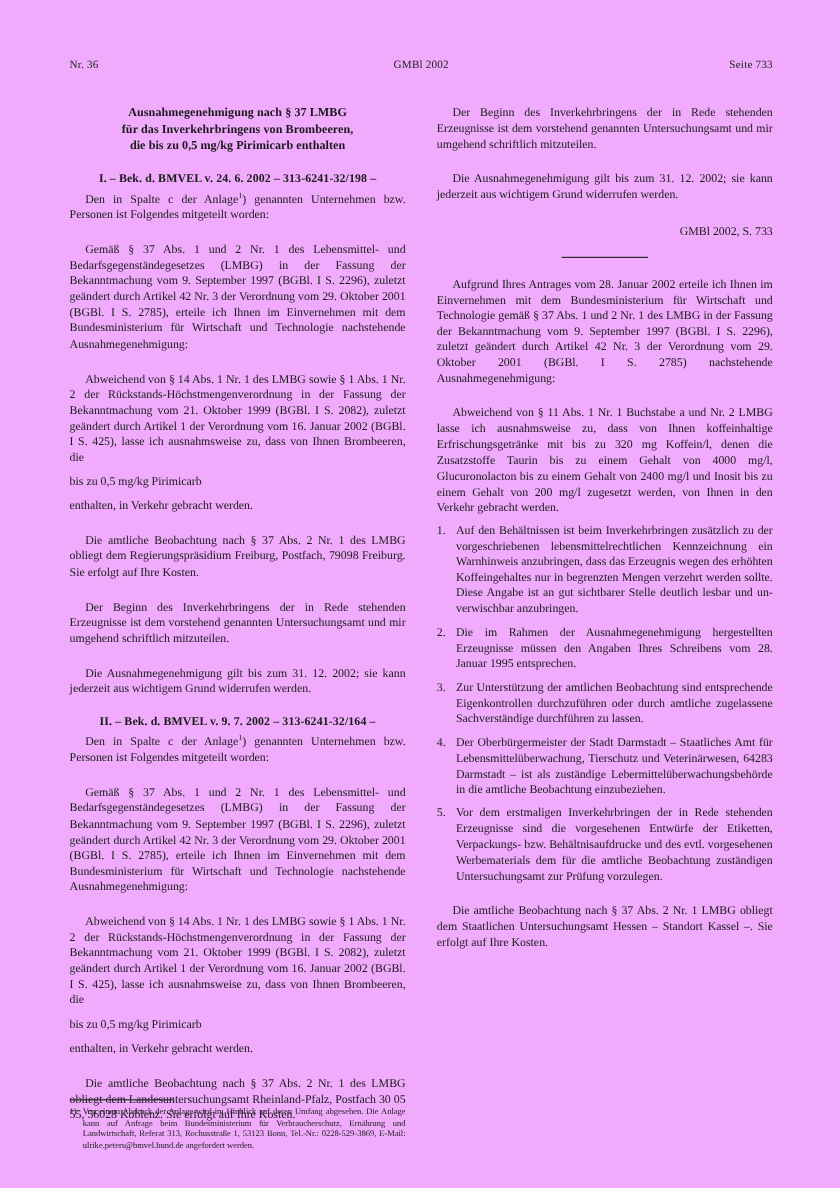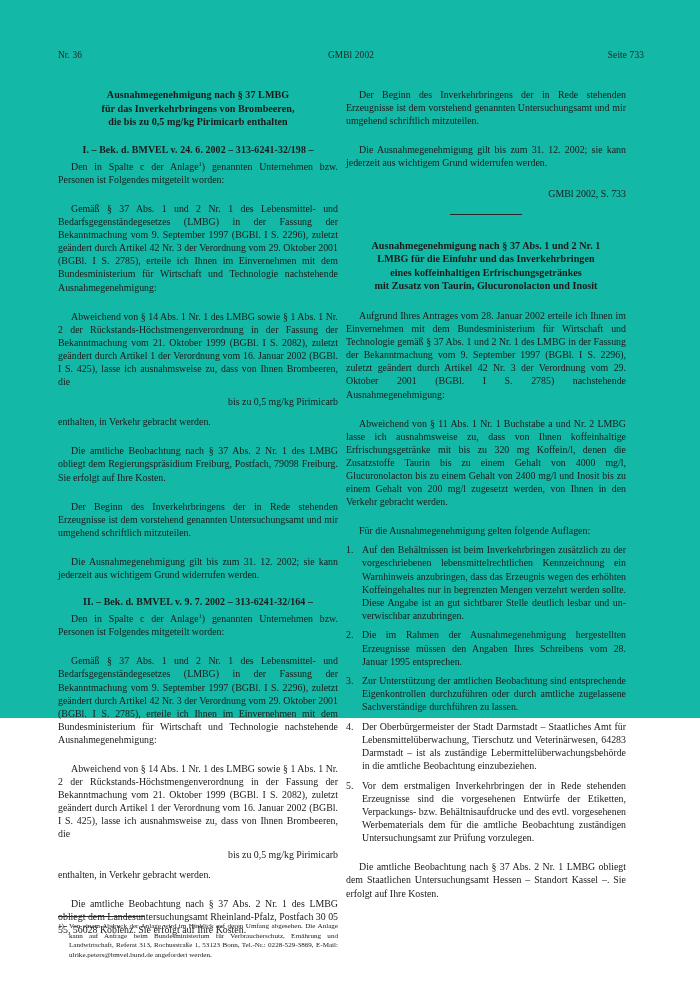--- a/index.html
+++ b/index.html
@@ -12,22 +12,22 @@
     height: 990px;
     font-family: "Liberation Serif", "DejaVu Serif", serif;
     color: #1a1a1a;
     position: relative;
     overflow: hidden;
   }
   .page {
     position: absolute;
     left: 0; top: 0;
     width: 700px;
-    height: 718px;
-    background: #14b8a6;
+    height: 990px;
+    background: #f0abfc;
   }
 
   
   .running-head {
     position: absolute;
     left: 58px;
     top: 50px;
     width: 586px;
     display: flex;
     justify-content: space-between;
@@ -44,21 +44,21 @@
   .rh-left, .rh-right { position: relative; z-index: 2; }
 
   
   .columns {
     position: absolute;
     left: 58px;
     top: 80px;
     width: 586px;
     height: 880px;
     display: flex;
-    gap: 8px;
+    gap: 26px;
   }
   .col {
     width: 280px;
     position: relative;
   }
 
   
   p {
     margin: 0;
     font-size: 9.9px;
@@ -87,21 +87,21 @@
     font-weight: bold;
     font-size: 9.9px;
     line-height: 13px;
     margin-top: 14px;
     margin-bottom: 4px;
     letter-spacing: .05px;
   }
   .bek-line.roman { letter-spacing: .1px; }
 
   .centered-value {
-    text-align: right;
+    text-align: left;
     font-size: 9.9px;
     line-height: 13.1px;
     margin-top: 7px;
     margin-bottom: 7px;
     text-indent: 0;
   }
 
   .signature {
     text-align: right;
     font-size: 9.9px;
@@ -243,34 +243,27 @@
     <div class="col">
 
       <p class="indent" style="margin-top:8px">Der Beginn des Inverkehrbringens der in Rede stehenden Erzeugnisse ist dem vorstehend genannten Untersuchungs­amt und mir umgehend schriftlich mitzuteilen.</p>
 
       <p class="indent gap">Die Ausnahmegenehmigung gilt bis zum 31. 12. 2002; sie kann jederzeit aus wichtigem Grund widerrufen werden.</p>
 
       <p class="signature">GMBl 2002, S. 733</p>
 
       <div class="sep-rule"></div>
 
-      <div class="title-block" style="margin-top:24px">
-        <div>Ausnahmegenehmigung nach § 37 Abs. 1 und 2 Nr. 1</div>
-        <div>LMBG für die Einfuhr und das Inverkehrbringen</div>
-        <div>eines koffeinhaltigen Erfrischungsgetränkes</div>
-        <div>mit Zusatz von Taurin, Glucuronolacton und Inosit</div>
-      </div>
 
 
 
       <p class="indent gap">Aufgrund Ihres Antrages vom 28. Januar 2002 erteile ich Ihnen im Einvernehmen mit dem Bundesministerium für Wirtschaft und Technologie gemäß § 37 Abs. 1 und 2 Nr. 1 des LMBG in der Fassung der Bekanntmachung vom 9. September 1997 (BGBl. I S. 2296), zuletzt geändert durch Artikel 42 Nr. 3 der Verordnung vom 29. Oktober 2001 (BGBl. I S. 2785) nachstehende Ausnahmegenehmigung:</p>
 
       <p class="indent gap">Abweichend von § 11 Abs. 1 Nr. 1 Buchstabe a und Nr. 2 LMBG lasse ich ausnahmsweise zu, dass von Ihnen koffein­haltige Erfrischungsgetränke mit bis zu 320 mg Koffein/l, denen die Zusatzstoffe Taurin bis zu einem Gehalt von 4000 mg/l, Glucuronolacton bis zu einem Gehalt von 2400 mg/l und Inosit bis zu einem Gehalt von 200 mg/l zugesetzt wer­den, von Ihnen in den Verkehr gebracht werden.</p>
 
-      <p class="indent gap">Für die Ausnahmegenehmigung gelten folgende Auflagen:</p>
 
       <ol class="auflagen">
         <li>Auf den Behältnissen ist beim Inverkehrbringen zusätz­lich zu der vorgeschriebenen lebensmittelrechtlichen Kennzeichnung ein Warnhinweis anzubringen, dass das Erzeugnis wegen des erhöhten Koffeingehaltes nur in begrenzten Mengen verzehrt werden sollte. Diese An­gabe ist an gut sichtbarer Stelle deutlich lesbar und un­verwischbar anzubringen.</li>
         <li>Die im Rahmen der Ausnahmegenehmigung hergestell­ten Erzeugnisse müssen den Angaben Ihres Schreibens vom 28. Januar 1995 entsprechen.</li>
         <li>Zur Unterstützung der amtlichen Beobachtung sind ent­sprechende Eigenkontrollen durchzuführen oder durch amtliche zugelassene Sachverständige durchführen zu lassen.</li>
         <li>Der Oberbürgermeister der Stadt Darmstadt – Staatliches Amt für Lebensmittelüberwachung, Tierschutz und Veterinärwesen, 64283 Darmstadt – ist als zuständige Lebermittelüberwachungsbehörde in die amtliche Beob­achtung einzubeziehen.</li>
         <li>Vor dem erstmaligen Inverkehrbringen der in Rede ste­henden Erzeugnisse sind die vorgesehenen Entwürfe der Etiketten, Verpackungs- bzw. Behältnisaufdrucke und des evtl. vorgesehenen Werbematerials dem für die amt­liche Beobachtung zuständigen Untersuchungsamt zur Prüfung vorzulegen.</li>
       </ol>
 
       <p class="indent gap">Die amtliche Beobachtung nach § 37 Abs. 2 Nr. 1 LMBG obliegt dem Staatlichen Untersuchungsamt Hessen – Stand­ort Kassel –. Sie erfolgt auf Ihre Kosten.</p>

